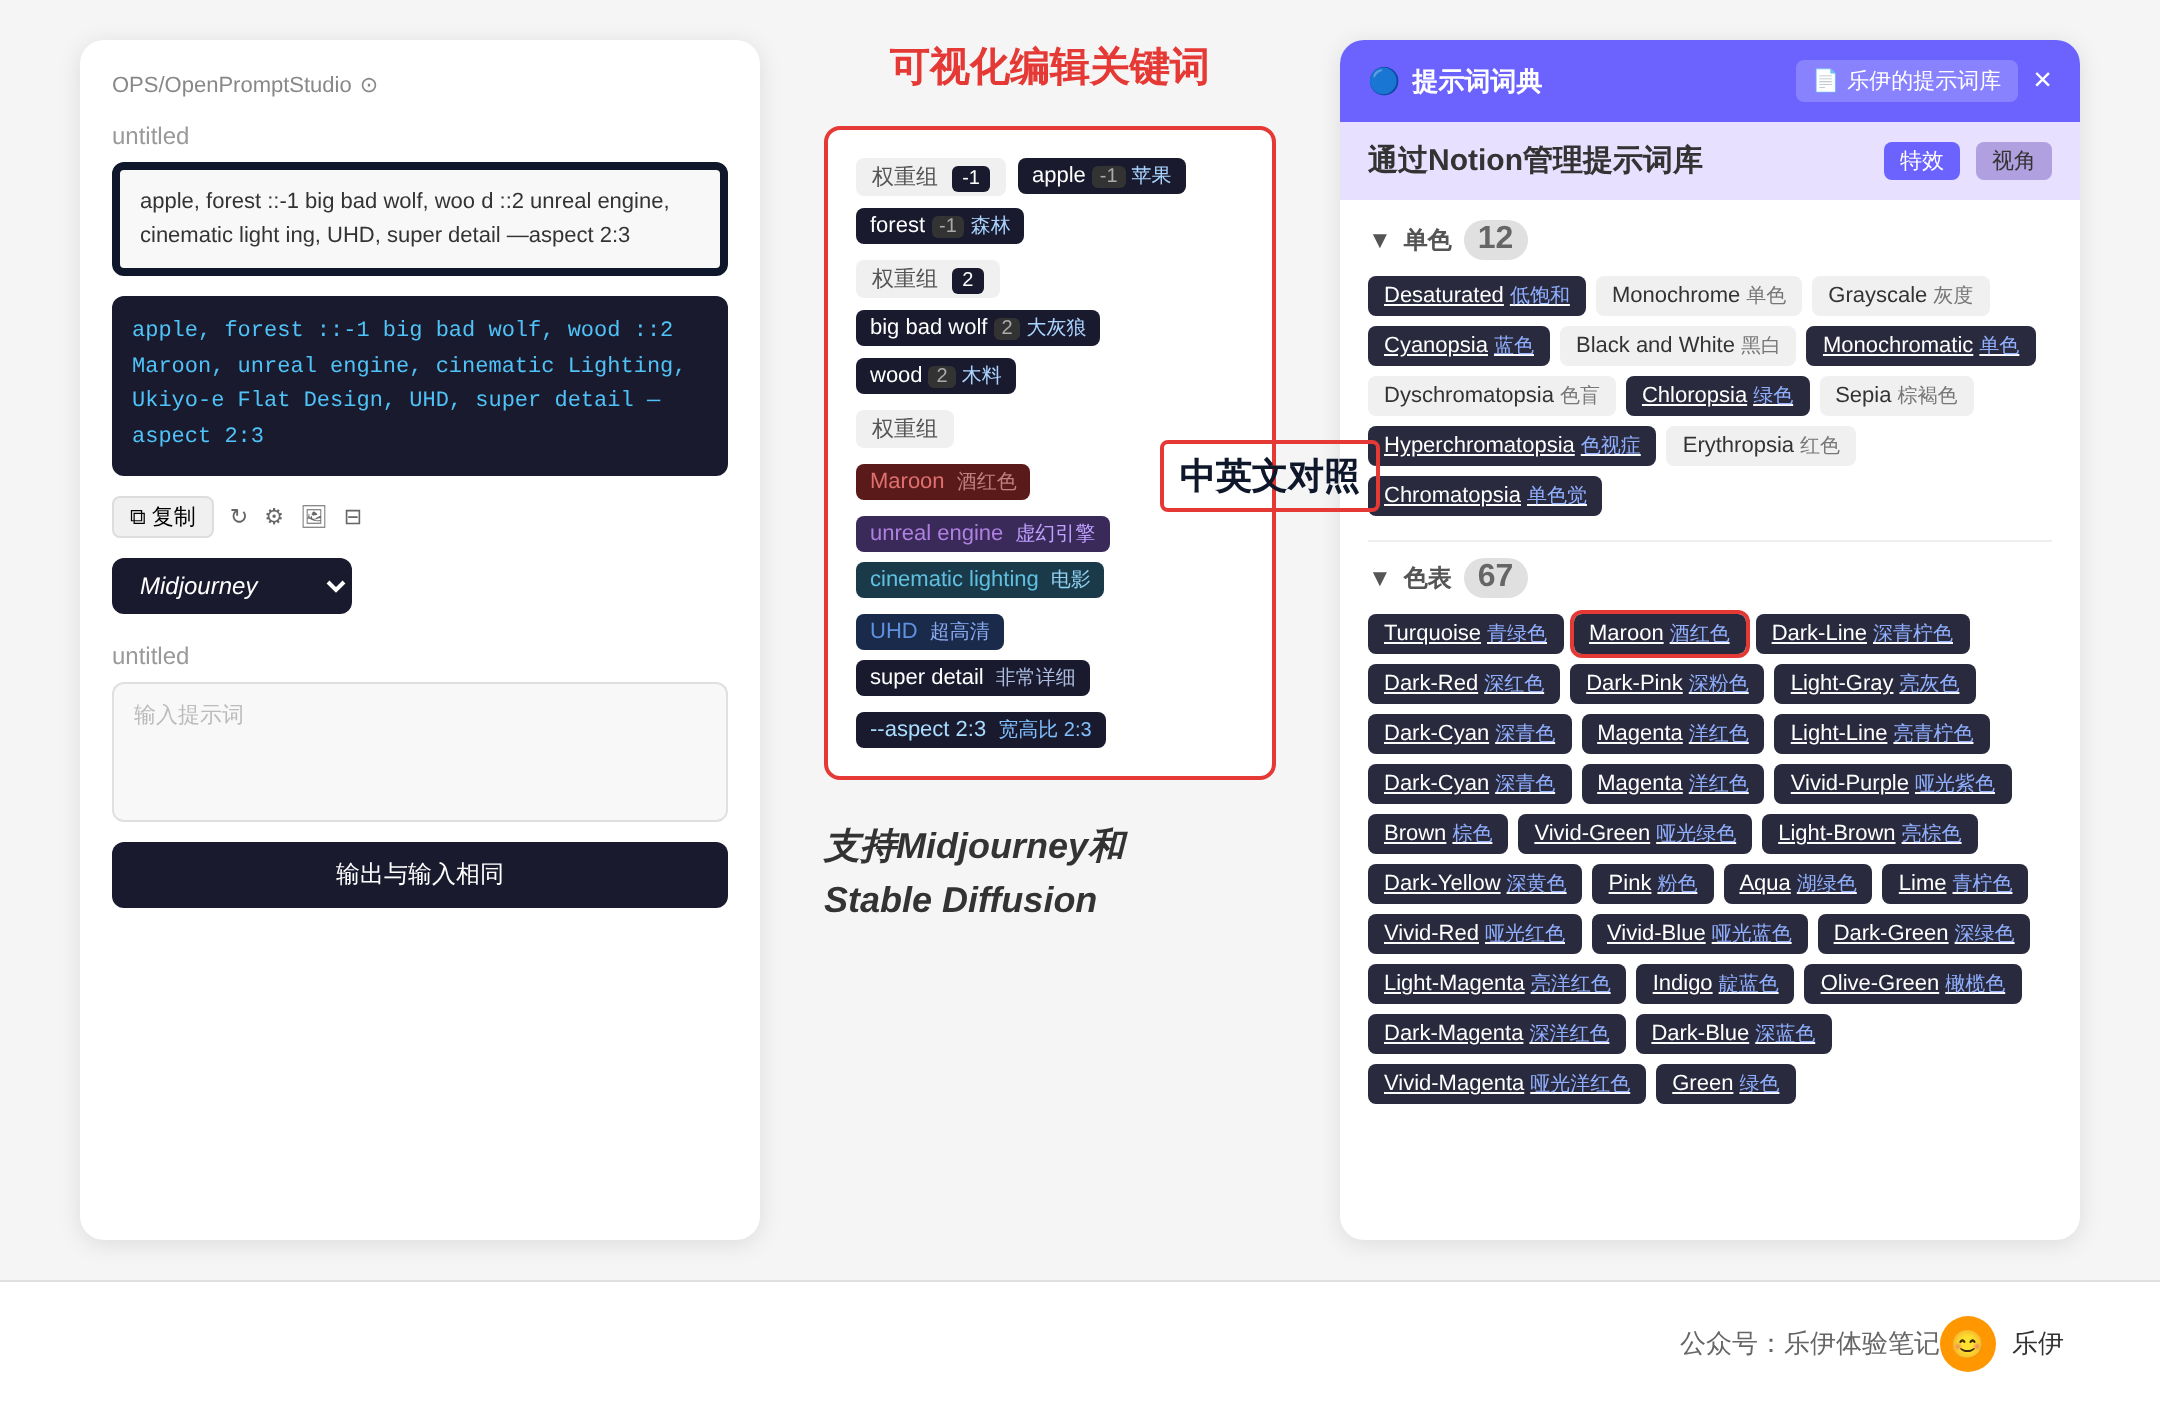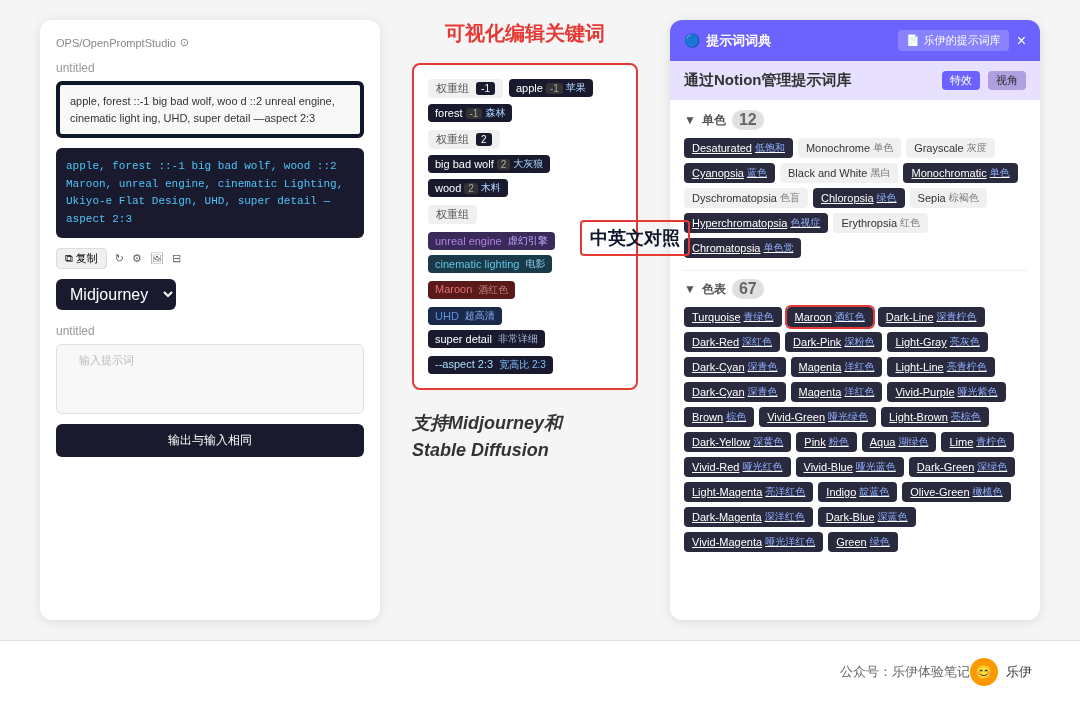--- a/index.html
+++ b/index.html
@@ -100,23 +100,24 @@
       gap: 3px;
     }
 
     .model-select {
       width: 120px;
       background: #1a1a2e;
       color: white;
       border: none;
       border-radius: 6px;
       padding: 6px 10px;
-      font-size: 16px;
+      font-size: 12px;
       margin-bottom: 14px;
       cursor: pointer;
+      font-style: italic;
     }
 
     .untitled-label2 {
       font-size: 12px;
       color: #999;
       margin-bottom: 6px;
     }
 
     .prompt-input-empty {
       background: #f8f8f8;
@@ -488,21 +489,21 @@
         <span>⚙</span>
         <span>🖼</span>
         <span>⊟</span>
       </div>
 
       <select class="model-select"><option>Midjourney</option><option>Stable Diffusion</option></select>
 
       <div class="untitled-label2">untitled</div>
       
       <div class="prompt-input-empty">
-        <span style="color:#bbb;margin-left:12px;">输入提示词</span>
+        <span style="color:#bbb;">输入提示词</span>
       </div>
 
       <button class="output-btn">输出与输入相同</button>
     </div>
 
     <div class="middle-panel">
 
       <div class="annotation-top">
         <span style="color:#e53935;">可视化编辑关键词</span>
       </div>
@@ -536,32 +537,32 @@
           </span>
         </div>
 
         <div class="weight-group">
           <span class="weight-label">
             <span>权重组</span>
           </span>
         </div>
 
         <div class="row-tags">
-          <span class="keyword-tag purple-tag">
-            unreal engine <span style="color:#c0a0ff;font-size:10px;margin-left:3px;">虚幻引擎</span>
-          </span>
-          <span class="keyword-tag cyan-tag">
-            cinematic lighting <span style="color:#90d0f0;font-size:10px;margin-left:3px;">电影</span>
-          </span>
-        </div>
-
-        <div class="row-tags">
           <span class="maroon-tag">
             <span>Maroon</span>
             <span style="color:#c08080;font-size:10px;margin-left:3px;">酒红色</span>
+          </span>
+        </div>
+
+        <div class="row-tags">
+          <span class="keyword-tag purple-tag">
+            unreal engine <span style="color:#c0a0ff;font-size:10px;margin-left:3px;">虚幻引擎</span>
+          </span>
+          <span class="keyword-tag cyan-tag">
+            cinematic lighting <span style="color:#90d0f0;font-size:10px;margin-left:3px;">电影</span>
           </span>
         </div>
 
         <div class="row-tags">
           <span class="keyword-tag blue-tag">
             UHD <span style="color:#88aaee;font-size:10px;margin-left:3px;">超高清</span>
           </span>
           <span class="keyword-tag tag-dark">
             super detail <span style="color:#aabbdd;font-size:10px;margin-left:3px;font-family:Liberation Serif, serif;">非常详细</span>
           </span>

